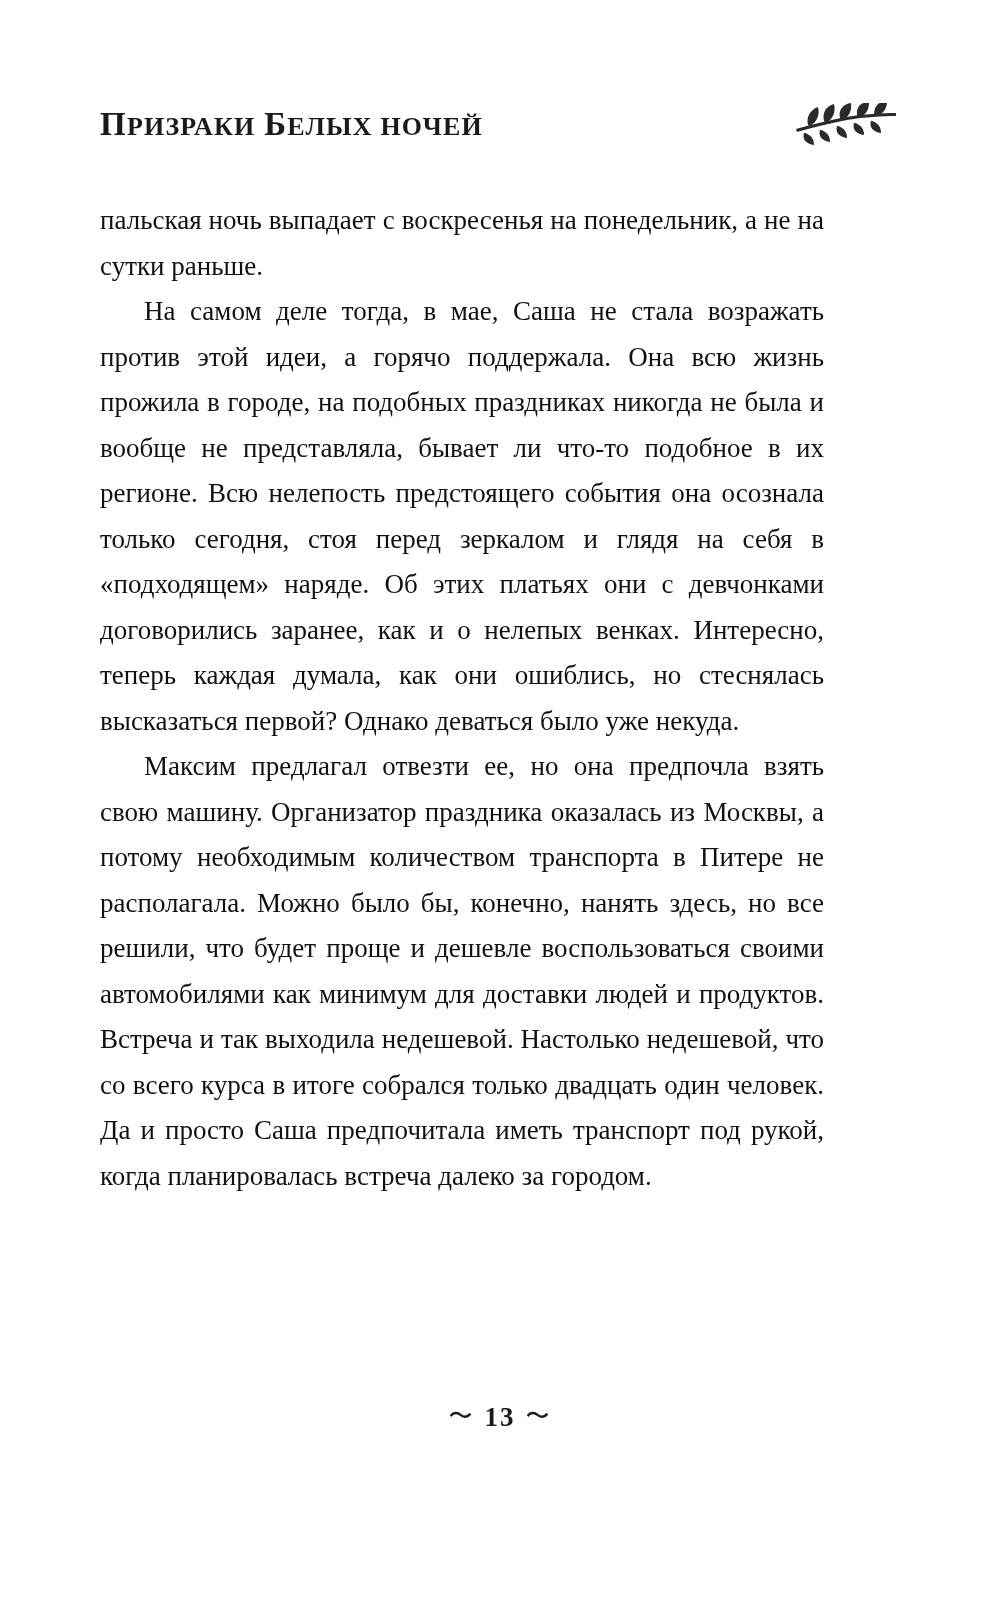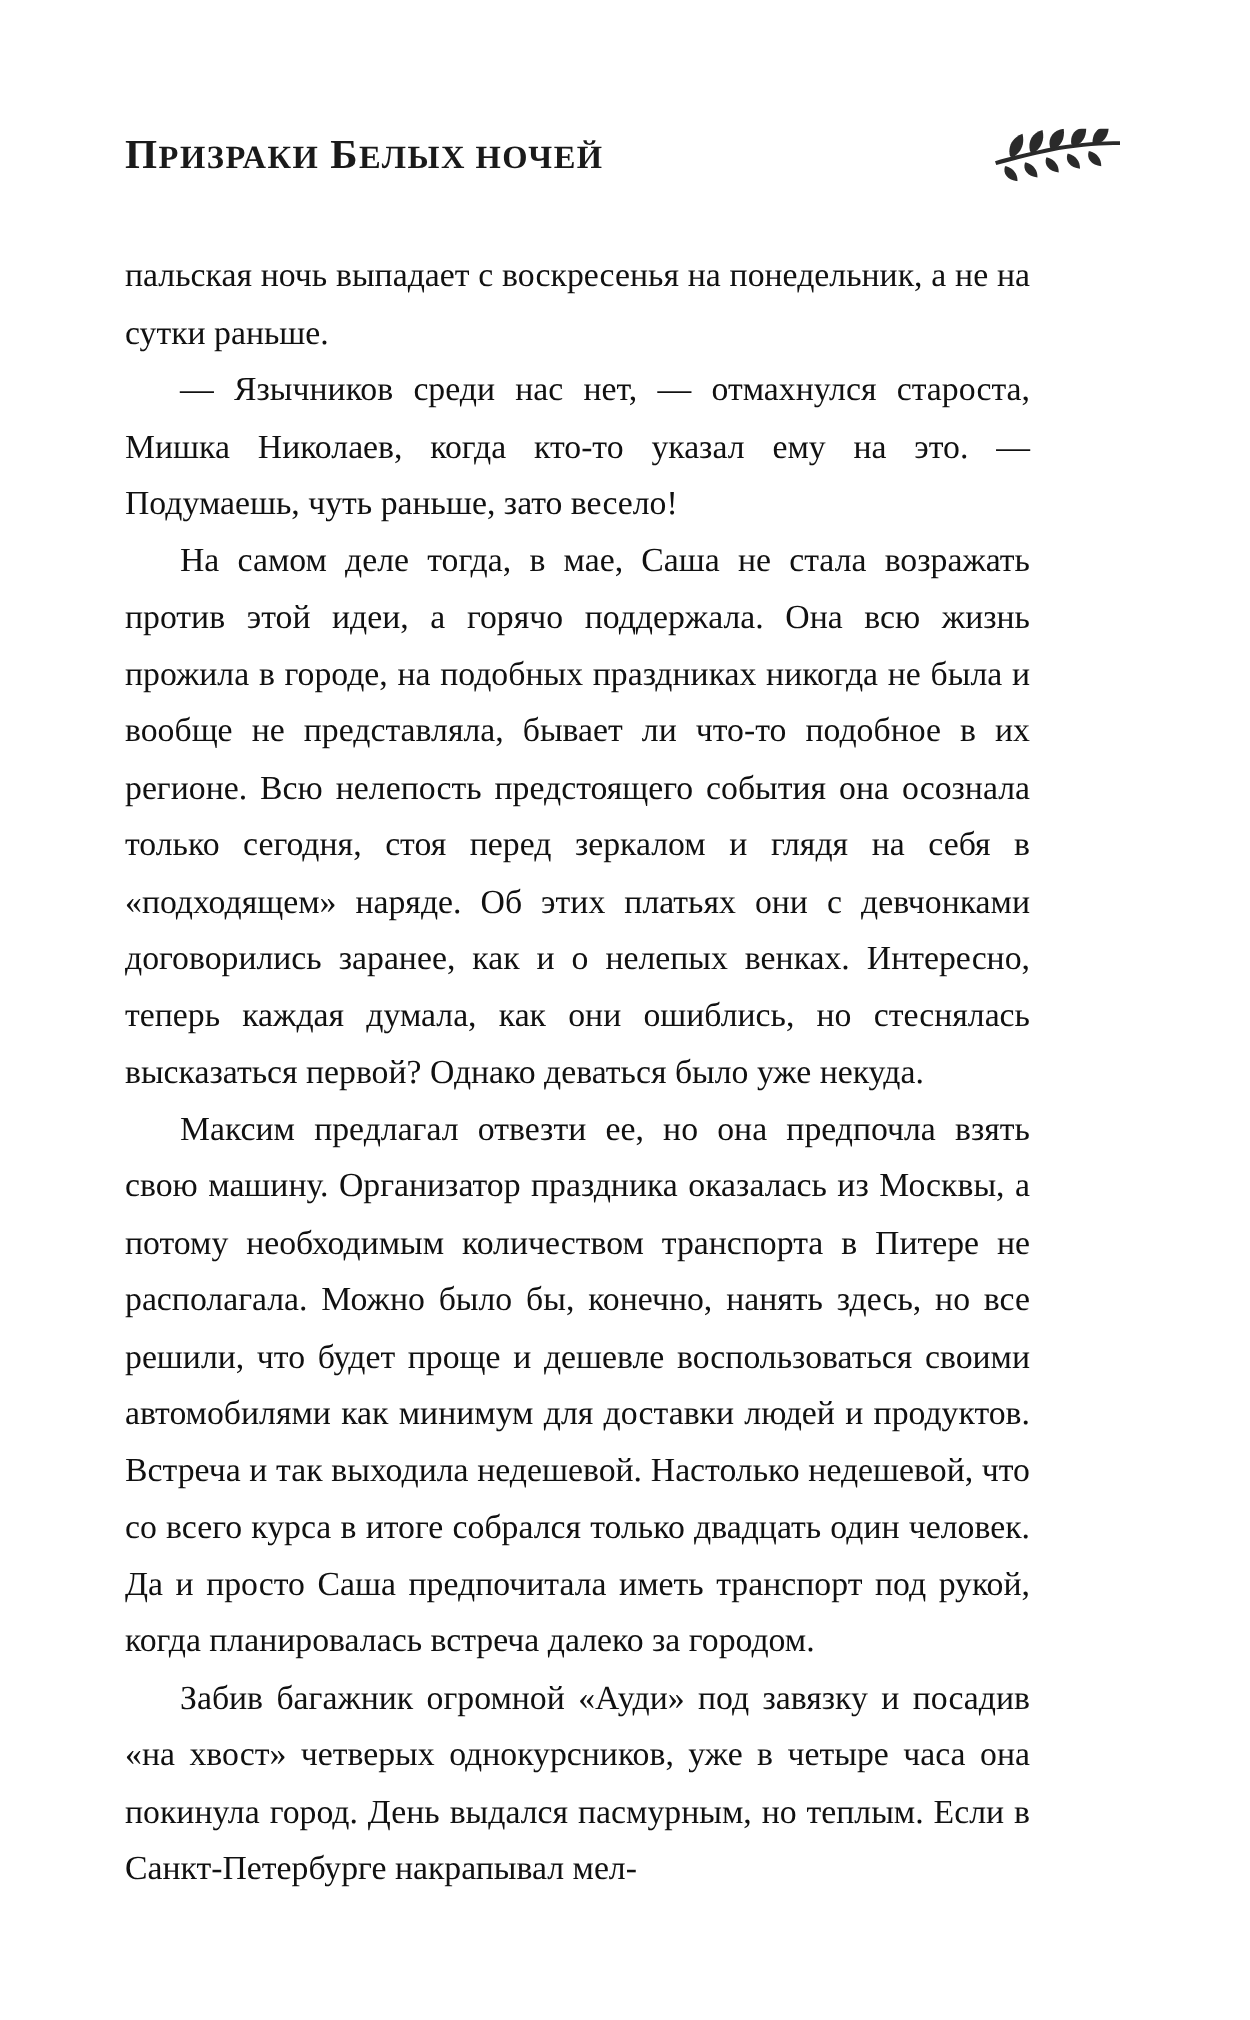--- a/index.html
+++ b/index.html
@@ -135,21 +135,22 @@
           <path d="M47 23 C45 29, 49 34, 57 35 C57 29, 54 25, 48 23 Z"></path>
           <path d="M64 20 C62 26, 66 31, 74 32 C74 26, 71 22, 65 20 Z"></path>
           <path d="M81 18 C79 24, 83 29, 91 30 C91 24, 88 20, 82 18 Z"></path>
         </g>
       </svg>
     </div>
   </div>
 
   <div class="body-text">
     <p>пальская ночь выпадает с воскресенья на понедельник, а не на сутки раньше.</p>
-    <p class="indent">— Язычников среди нас нет, — отмахнулся староста, Мишка Николаев, когда кто-то указал ему на это. — Подумаешь, чуть раньше, зато весело!</p>
     <p class="indent">На самом деле тогда, в мае, Саша не стала возражать против этой идеи, а горячо поддержала. Она всю жизнь прожила в городе, на подобных праздниках никогда не была и вообще не представляла, бывает ли что-то подобное в их регионе. Всю нелепость предстоящего события она осознала только сегодня, стоя перед зеркалом и глядя на себя в «подходящем» наряде. Об этих платьях они с девчонками договорились заранее, как и о нелепых венках. Интересно, теперь каждая думала, как они ошиблись, но стеснялась высказаться первой? Однако деваться было уже некуда.</p>
     <p class="indent">Максим предлагал отвезти ее, но она предпочла взять свою машину. Организатор праздника оказалась из Москвы, а потому необходимым количеством транспорта в Питере не располагала. Можно было бы, конечно, нанять здесь, но все решили, что будет проще и дешевле воспользоваться своими автомобилями как минимум для доставки людей и продуктов. Встреча и так выходила недешевой. Настолько недешевой, что со всего курса в итоге собрался только двадцать один человек. Да и просто Саша предпочитала иметь транспорт под рукой, когда планировалась встреча далеко за городом.</p>
-    <p class="indent">Забив багажник огромной «Ауди» под завязку и посадив «на хвост» четверых однокурсников, уже в четыре часа она покинула город. День выдался пасмурным, но теплым. Если в Санкт-Петербурге накрапывал мел-</p>
   </div>
 
+  <div class="folio">
+    <span class="swash">〜</span><span class="num">13</span><span class="swash">〜</span>
+  </div>
 
   <div class="bottom-edge"></div>
 </div>
 
 </body></html>

